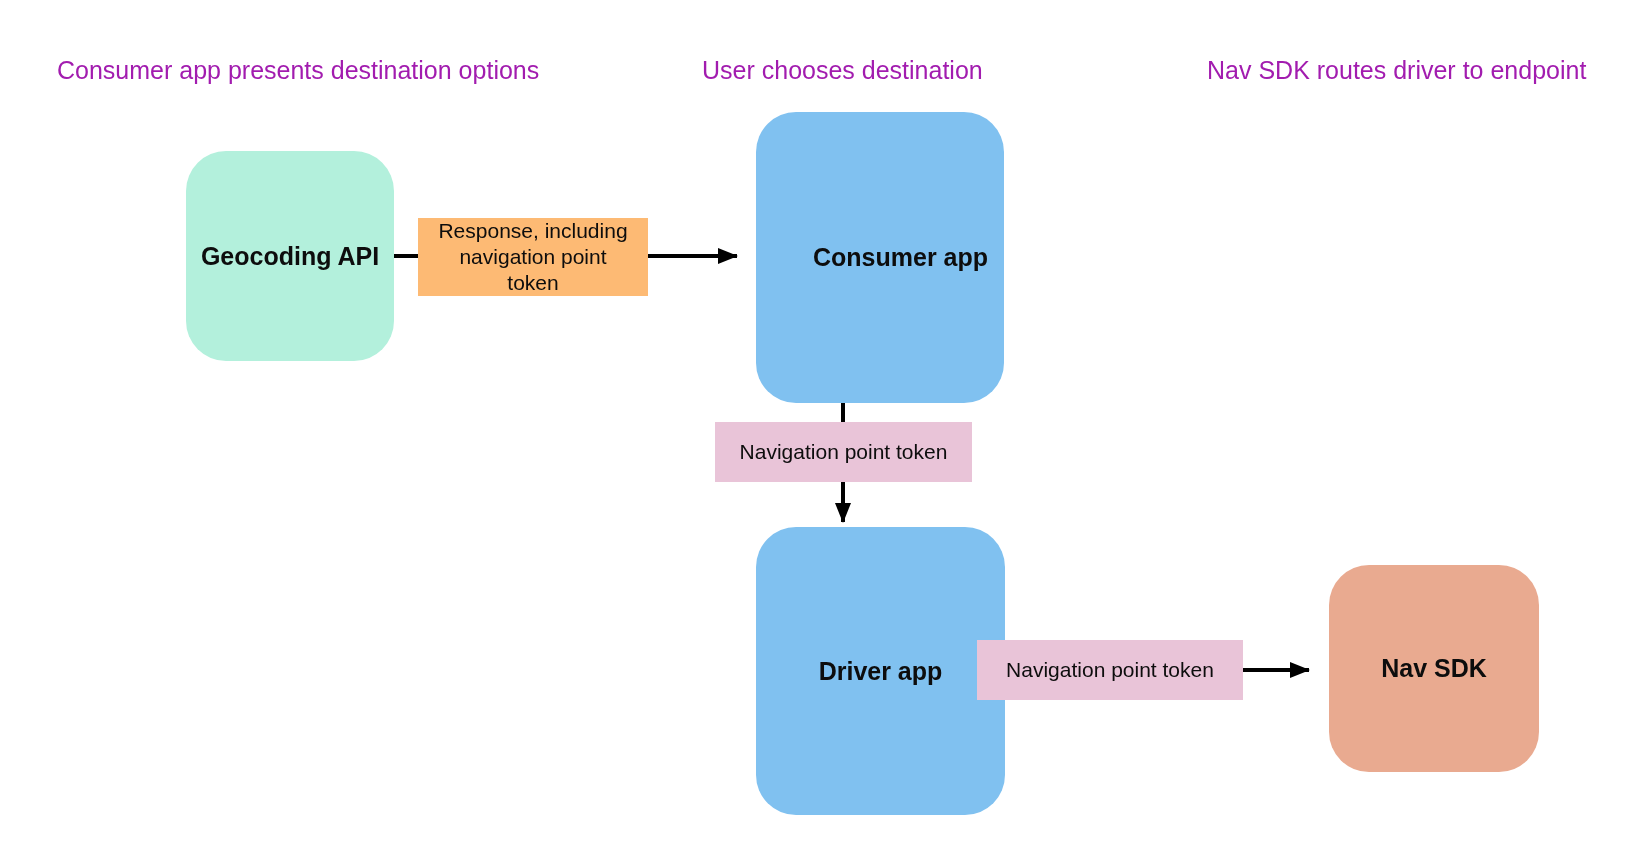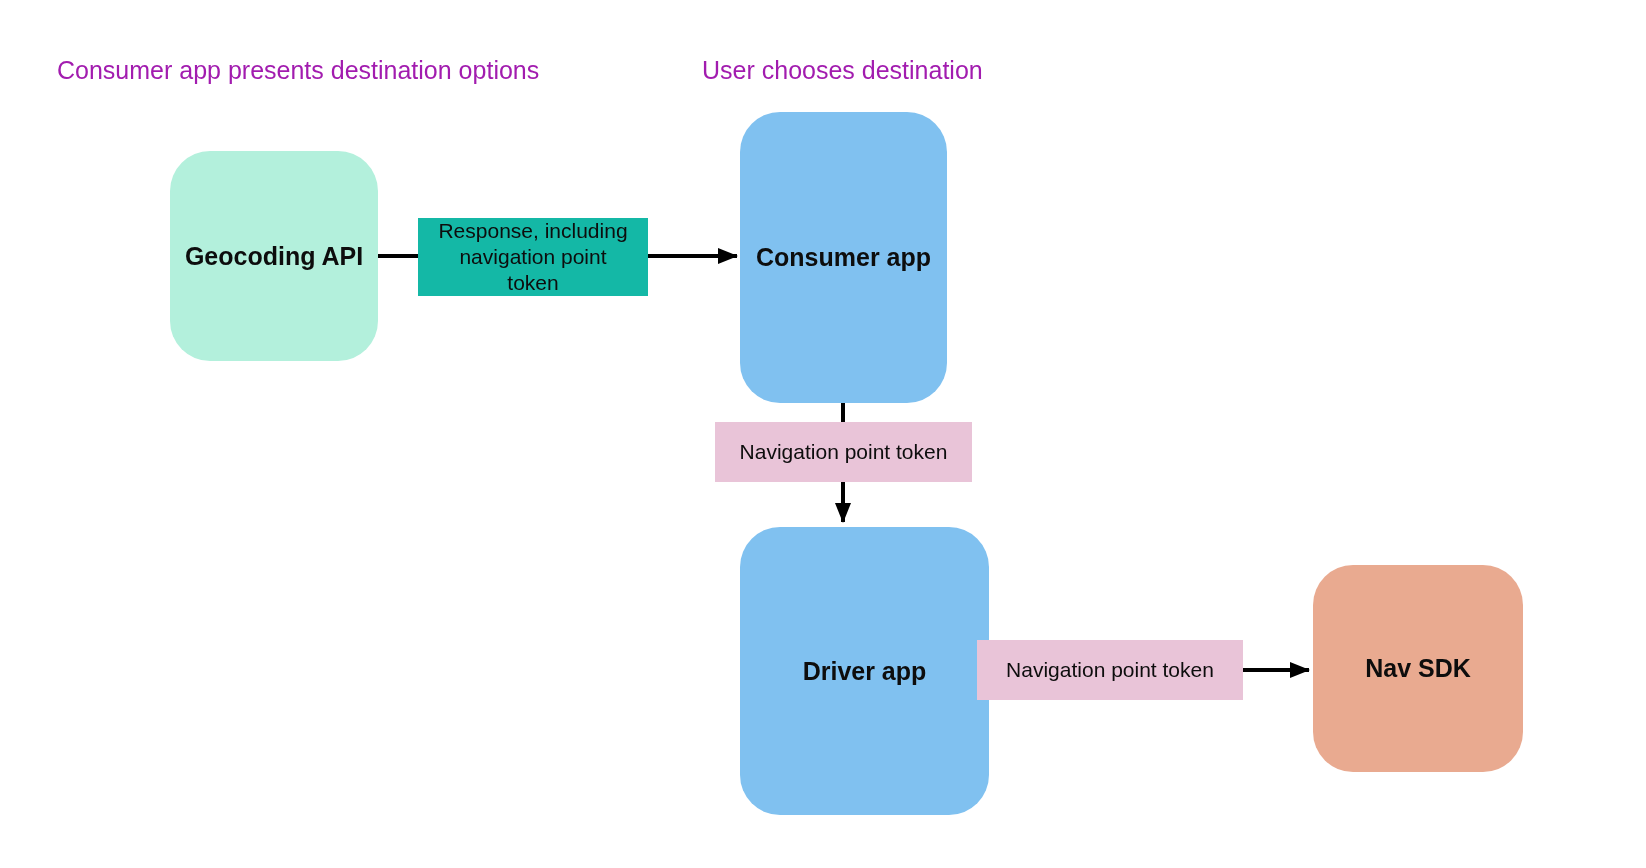--- a/index.html
+++ b/index.html
@@ -33,29 +33,30 @@
   .hdr-1 { left: 57px; }
   .hdr-2 { left: 702px; text-align: center; }
   .hdr-3 { left: 1207px; }
   .node {
     position: absolute;
     border-radius: 40px;
     display: flex;
     align-items: center;
     justify-content: center;
     z-index: 2;
+    margin-left: 16px;
   }
   .node span {
     font-size: 25px;
     font-weight: bold;
     color: #0d0d0d;
     white-space: nowrap;
   }
   .node-geocoding { left: 170px; top: 151px; width: 208px; height: 210px; }
-  .node-consumer  { left: 740px; top: 112px; width: 207px; height: 291px; }
+  .node-consumer  { left: 740px; top: 112px; width: 207px; height: 291px; padding-left: 41px; }
   .node-driver    { left: 740px; top: 527px; width: 249px; height: 288px; }
   .node-navsdk    { left: 1313px; top: 565px; width: 210px; height: 207px; }
   .edge-label {
     position: absolute;
     display: flex;
     align-items: center;
     justify-content: center;
     text-align: center;
     z-index: 3;
   }
@@ -80,38 +81,39 @@
         <path d="M0,0 L20,8 L0,16 Z" fill="#000000"></path>
       </marker>
     </defs>
     <line x1="378" y1="256" x2="737" y2="256" stroke="#000000" stroke-width="4" marker-end="url(#arrowhead)"></line>
     <line x1="843" y1="403" x2="843" y2="522" stroke="#000000" stroke-width="4" marker-end="url(#arrowhead)"></line>
     <line x1="947" y1="670" x2="1309" y2="670" stroke="#000000" stroke-width="4" marker-end="url(#arrowhead)"></line>
   </svg>
 
   <div class="col-header hdr-1">Consumer app presents destination options</div>
   <div class="col-header hdr-2">User chooses destination</div>
+  <div class="col-header hdr-3">Nav SDK routes driver to endpoint</div>
 
   <div class="node node-geocoding" style="background: rgb(179, 240, 220);">
     <span>Geocoding API</span>
   </div>
 
   <div class="node node-consumer" style="background: rgb(128, 193, 240);">
     <span>Consumer app</span>
   </div>
 
   <div class="node node-driver" style="background: rgb(128, 193, 240);">
     <span>Driver app</span>
   </div>
 
   <div class="node node-navsdk" style="background: rgb(233, 170, 144);">
     <span>Nav SDK</span>
   </div>
 
-  <div class="edge-label elabel-1" style="background: #14b8a6;">
+  <div class="edge-label elabel-1" style="background: #fdba74;">
     <span>Response, including
 navigation point
 token</span>
   </div>
 
   <div class="edge-label elabel-2" style="background: rgb(233, 196, 216);">
     <span>Navigation point token</span>
   </div>
 
   <div class="edge-label elabel-3" style="background: rgb(233, 196, 216);">

